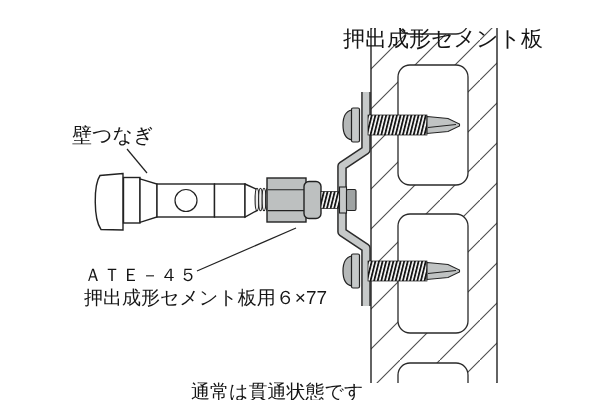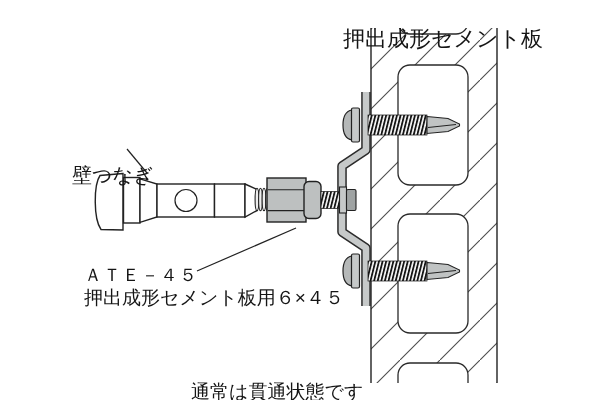--- a/index.html
+++ b/index.html
@@ -6,21 +6,21 @@
   #canvas{
     position:relative;width:600px;height:400px;background:#ffffff;
     font-family:"Liberation Sans","DejaVu Sans",sans-serif;overflow:hidden;
   }
   #drawing{position:absolute;left:0;top:0;}
   .label{
     position:absolute;color:#151515;white-space:nowrap;line-height:1.1;
     font-family:"Liberation Sans","DejaVu Sans",sans-serif;
   }
   .lbl-board   {left:343px;top:9px;  font-size:22px;margin-top:18px;}
-  .lbl-walltie {left:72px; top:124px;font-size:20px;margin-top:40px;}
+  .lbl-walltie {left:72px; top:124px;font-size:20px;}
   .lbl-code    {left:84px; top:266px;font-size:18px;letter-spacing:1px;text-align:right;}
   .lbl-desc    {left:84px; top:288px;font-size:19px;}
   .lbl-note    {left:191px;top:334px;font-size:19px;margin-top:48px;}
 </style>
 </head>
 <body>
 
 <div id="canvas">
 
   <svg id="drawing" width="600" height="400" viewBox="0 0 600 400">
@@ -101,15 +101,15 @@
       <rect x="346.5" y="189.5" width="9.5" height="21" rx="1.5" fill="#9fa3a3" stroke="#222" stroke-width="1.1"></rect>
     </g>
 
     <line x1="127" y1="149" x2="147" y2="173" stroke="#222" stroke-width="1.2"></line>
     <line x1="197" y1="271" x2="296" y2="228" stroke="#222" stroke-width="1.2"></line>
   </svg>
 
   <div class="label lbl-board">押出成形セメント板</div>
   <div class="label lbl-walltie">壁つなぎ</div>
   <div class="label lbl-code">ＡＴＥ－４５</div>
-  <div class="label lbl-desc">押出成形セメント板用６×４５</div>
+  <div class="label lbl-desc">押出成形セメント板用６×77</div>
   <div class="label lbl-note">通常は貫通状態です</div>
 </div>
 
 </body></html>

